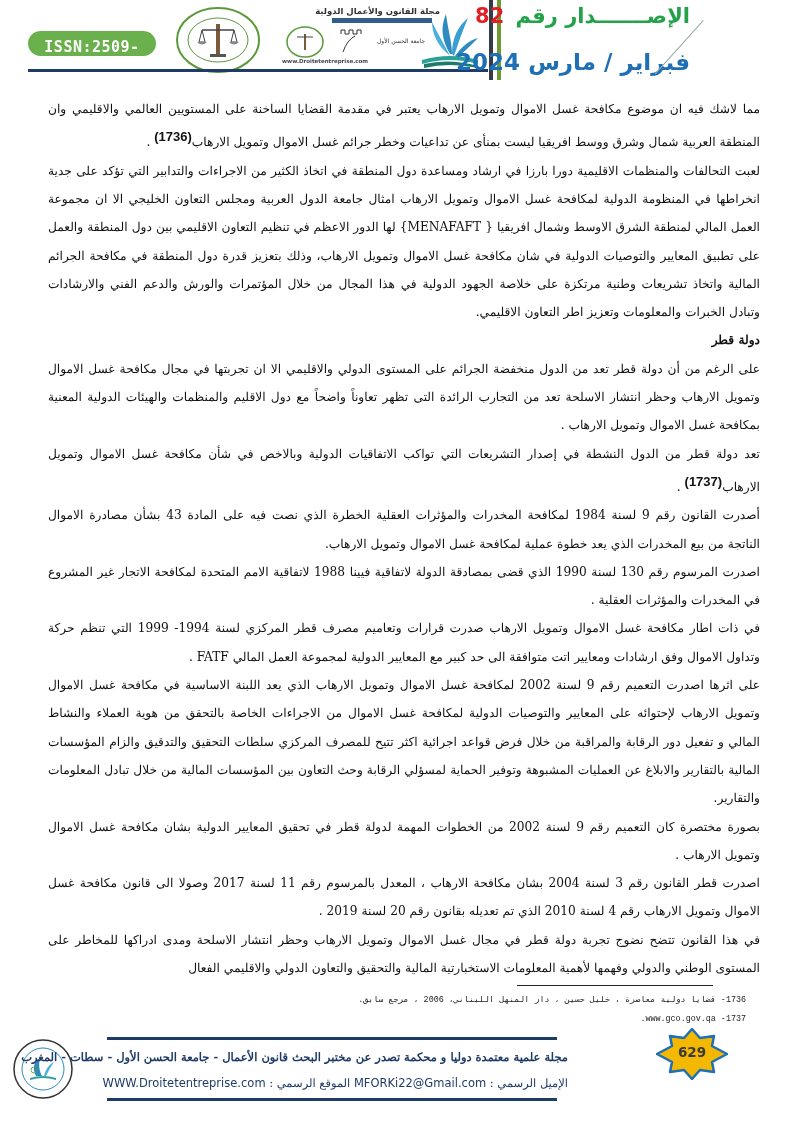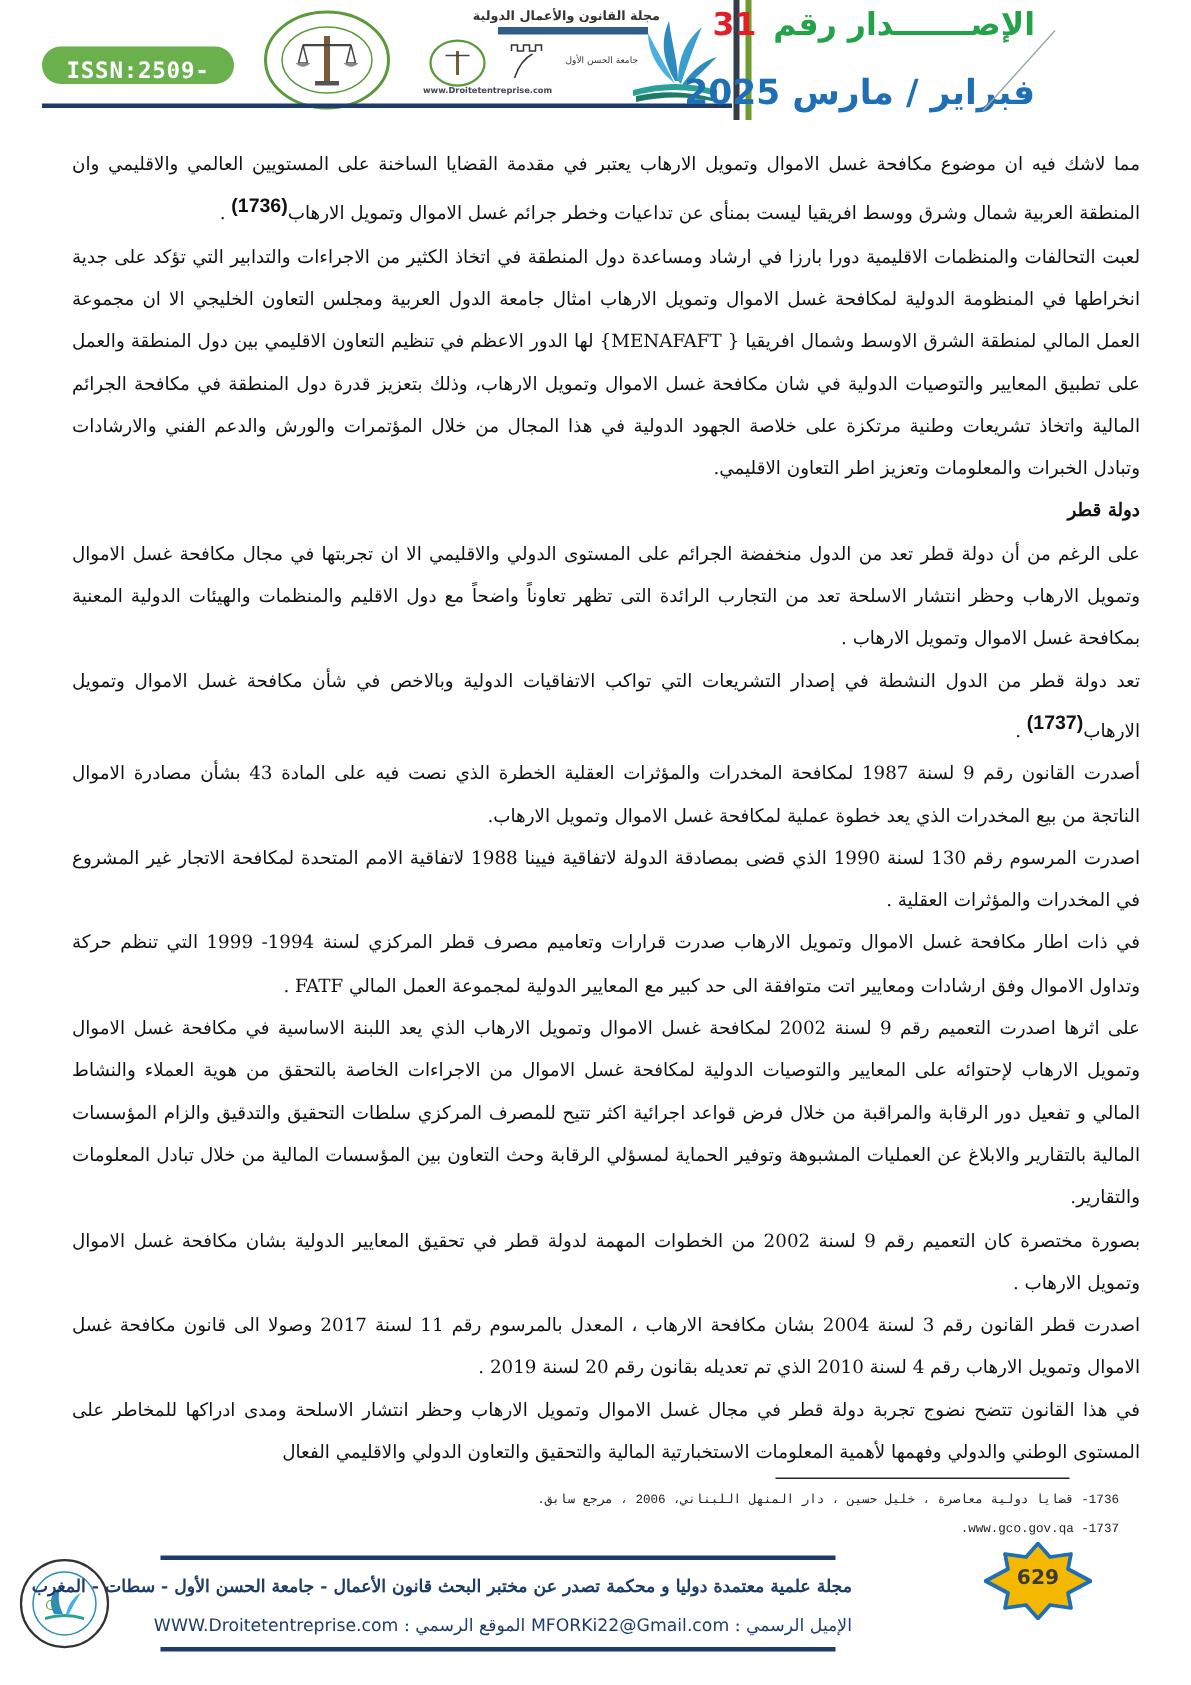--- a/index.html
+++ b/index.html
@@ -97,33 +97,33 @@
       <path d="M2 54 Q28 48 56 56 L56 58 Q28 52 2 58 Z" fill="#1f7a6a"></path>
     </svg>
   </div>
 
   <div class="header-rule"></div>
   <div class="vbar-dark"></div>
   <div class="vbar-green"></div>
 
   <div class="issue-line">
     <span>الإصـــــــدار رقم</span>
-    <span class="issue-num">31</span>
+    <span class="issue-num">82</span>
   </div>
-  <div class="date-line">فبراير / مارس 2025</div>
+  <div class="date-line">فبراير / مارس 2024</div>
   <div class="diag-line"></div>
 </div>
 
 <div class="content">
   <p><span>مما لاشك فيه ان موضوع مكافحة غسل الاموال وتمويل الارهاب يعتبر في مقدمة القضايا الساخنة على المستويين العالمي والاقليمي وان المنطقة العربية شمال وشرق ووسط افريقيا ليست      بمنأى عن تداعيات وخطر جرائم غسل الاموال وتمويل الارهاب</span><sup class="fn-ref">(1736)</sup><span> .</span></p>
   <p>لعبت التحالفات والمنظمات الاقليمية دورا بارزا في ارشاد ومساعدة دول المنطقة في اتخاذ الكثير من الاجراءات والتدابير التي تؤكد على جدية انخراطها في المنظومة الدولية لمكافحة غسل الاموال وتمويل الارهاب امثال جامعة الدول العربية ومجلس التعاون الخليجي الا ان مجموعة العمل المالي لمنطقة الشرق الاوسط وشمال افريقيا { MENAFAFT} لها الدور الاعظم في تنظيم التعاون الاقليمي بين دول المنطقة والعمل على تطبيق المعايير والتوصيات الدولية في شان مكافحة غسل الاموال وتمويل الارهاب، وذلك بتعزيز قدرة دول المنطقة في مكافحة الجرائم المالية واتخاذ تشريعات وطنية مرتكزة على خلاصة الجهود الدولية في هذا المجال من خلال المؤتمرات والورش والدعم الفني والارشادات وتبادل الخبرات والمعلومات وتعزيز اطر التعاون الاقليمي.</p>
   <p class="heading">دولة قطر</p>
   <p>على الرغم من أن دولة قطر تعد من الدول منخفضة الجرائم على المستوى الدولي والاقليمي الا ان تجربتها في مجال مكافحة غسل الاموال وتمويل الارهاب وحظر انتشار الاسلحة تعد من التجارب الرائدة التى تظهر تعاوناً واضحاً مع دول الاقليم والمنظمات والهيئات الدولية المعنية بمكافحة غسل الاموال وتمويل الارهاب .</p>
   <p><span>تعد دولة قطر من الدول النشطة في إصدار التشريعات التي تواكب الاتفاقيات الدولية وبالاخص في شأن مكافحة غسل الاموال وتمويل الارهاب</span><sup class="fn-ref">(1737)</sup><span> .</span></p>
-  <p>أصدرت القانون رقم 9 لسنة 1987 لمكافحة المخدرات والمؤثرات العقلية الخطرة الذي نصت فيه على المادة 43 بشأن مصادرة الاموال الناتجة من بيع المخدرات الذي يعد خطوة عملية لمكافحة غسل الاموال وتمويل الارهاب.</p>
+  <p>أصدرت القانون رقم 9 لسنة 1984 لمكافحة المخدرات والمؤثرات العقلية الخطرة الذي نصت فيه على المادة 43 بشأن مصادرة الاموال الناتجة من بيع المخدرات الذي يعد خطوة عملية لمكافحة غسل الاموال وتمويل الارهاب.</p>
   <p>اصدرت المرسوم رقم 130 لسنة 1990 الذي قضى بمصادقة الدولة لاتفاقية فيينا 1988 لاتفاقية الامم المتحدة لمكافحة الاتجار غير المشروع في المخدرات والمؤثرات العقلية .</p>
   <p>في ذات اطار مكافحة غسل الاموال وتمويل الارهاب صدرت قرارات وتعاميم مصرف قطر المركزي لسنة 1994- 1999 التي تنظم حركة وتداول الاموال وفق ارشادات ومعايير اتت متوافقة الى حد كبير مع المعايير الدولية لمجموعة العمل المالي FATF .</p>
   <p>على اثرها اصدرت التعميم رقم 9 لسنة 2002 لمكافحة غسل الاموال وتمويل الارهاب الذي يعد اللبنة الاساسية في مكافحة غسل الاموال وتمويل الارهاب لإحتوائه على المعايير والتوصيات الدولية لمكافحة غسل الاموال من الاجراءات الخاصة بالتحقق من هوية العملاء والنشاط المالي و تفعيل دور الرقابة والمراقبة من خلال فرض قواعد اجرائية اكثر تتيح للمصرف المركزي سلطات التحقيق والتدقيق والزام المؤسسات المالية بالتقارير والابلاغ عن العمليات المشبوهة وتوفير الحماية لمسؤلي الرقابة وحث التعاون بين المؤسسات المالية من خلال تبادل المعلومات والتقارير.</p>
   <p>بصورة مختصرة كان التعميم رقم 9 لسنة 2002 من الخطوات المهمة لدولة قطر في تحقيق المعايير الدولية بشان مكافحة غسل الاموال وتمويل الارهاب  .</p>
   <p>اصدرت قطر القانون رقم 3 لسنة 2004 بشان مكافحة الارهاب ، المعدل بالمرسوم رقم 11 لسنة 2017 وصولا الى قانون مكافحة غسل الاموال وتمويل الارهاب رقم 4 لسنة  2010 الذي تم تعديله بقانون رقم 20 لسنة 2019 .</p>
   <p>في هذا القانون تتضح نضوج تجربة دولة قطر في مجال غسل الاموال وتمويل الارهاب وحظر انتشار الاسلحة ومدى ادراكها للمخاطر على المستوى الوطني والدولي وفهمها لأهمية المعلومات الاستخبارتية المالية والتحقيق والتعاون الدولي والاقليمي الفعال</p>
 </div>
 
 <div class="fn-rule"></div>
 <div class="footnotes">

